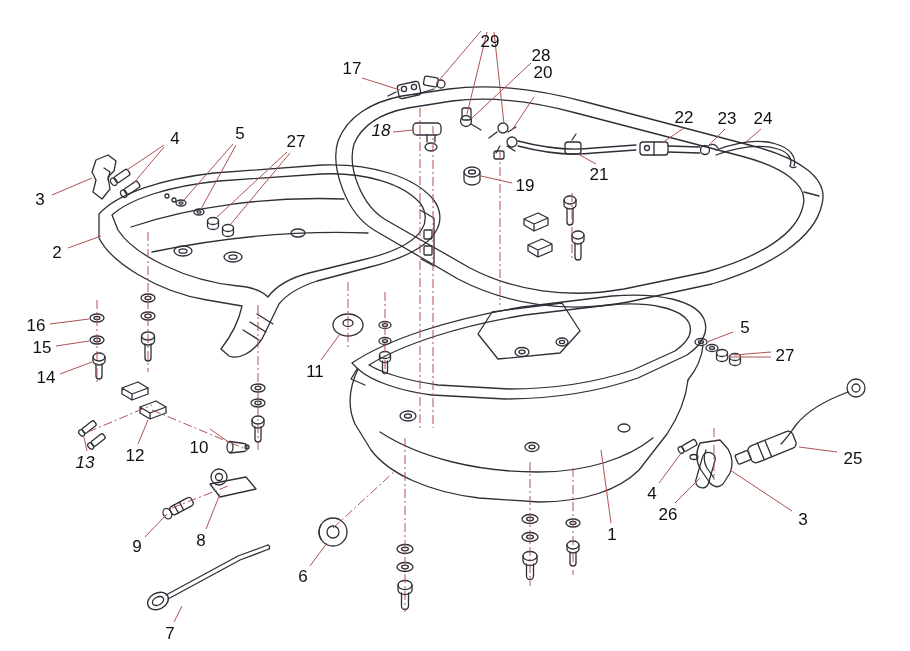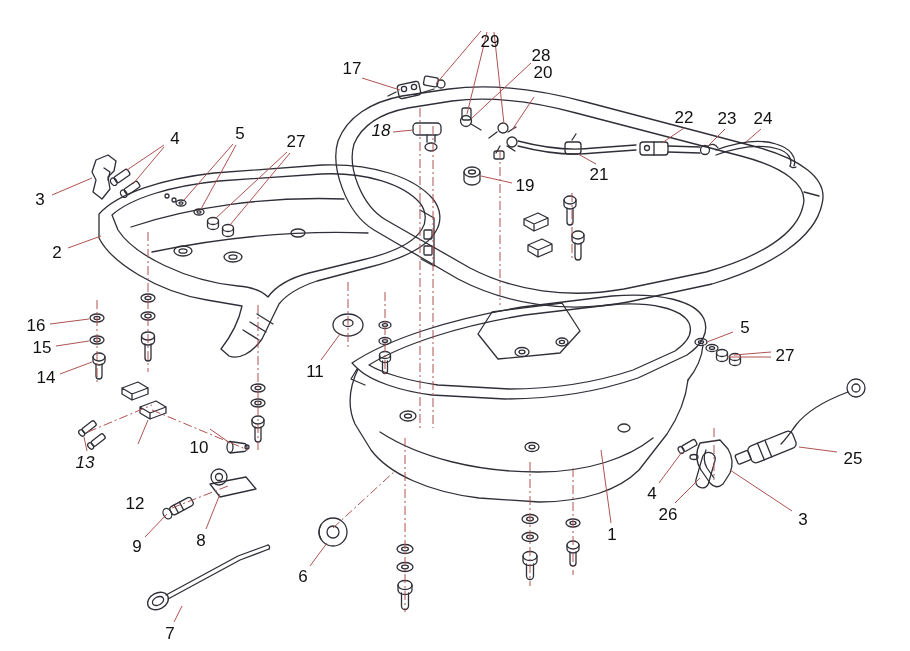--- a/index.html
+++ b/index.html
@@ -396,21 +396,21 @@
       <span class="callout" style="left: 525px; top: 185px;">19</span>
       <span class="callout" style="left: 175px; top: 138px;">4</span>
       <span class="callout" style="left: 240px; top: 133px;">5</span>
       <span class="callout" style="left: 296px; top: 141px;">27</span>
       <span class="callout" style="left: 40px; top: 199px;">3</span>
       <span class="callout" style="left: 57px; top: 252px;">2</span>
       <span class="callout" style="left: 36px; top: 325px;">16</span>
       <span class="callout" style="left: 42px; top: 347px;">15</span>
       <span class="callout" style="left: 46px; top: 377px;">14</span>
       <span class="callout" style="left: 85px; top: 462px; font-style: italic;">13</span>
-      <span class="callout" style="left: 135px; top: 455px; margin-top: 48px;">12</span>
+      <span class="callout" style="left: 135px; top: 455px;">12</span>
       <span class="callout" style="left: 199px; top: 422px; margin-top: 25px;">10</span>
       <span class="callout" style="left: 315px; top: 371px;">11</span>
       <span class="callout" style="left: 137px; top: 546px;">9</span>
       <span class="callout" style="left: 201px; top: 540px;">8</span>
       <span class="callout" style="left: 303px; top: 576px;">6</span>
       <span class="callout" style="left: 170px; top: 633px;">7</span>
       <span class="callout" style="left: 745px; top: 327px;">5</span>
       <span class="callout" style="left: 785px; top: 355px;">27</span>
       <span class="callout" style="left: 853px; top: 458px;">25</span>
       <span class="callout" style="left: 668px; top: 514px; text-align: right;">26</span>

